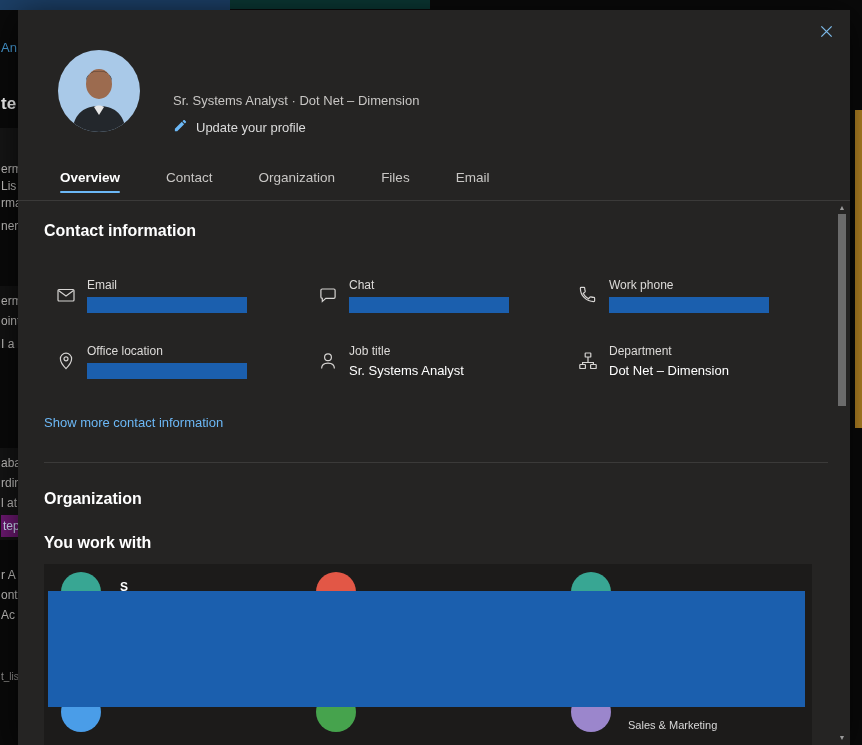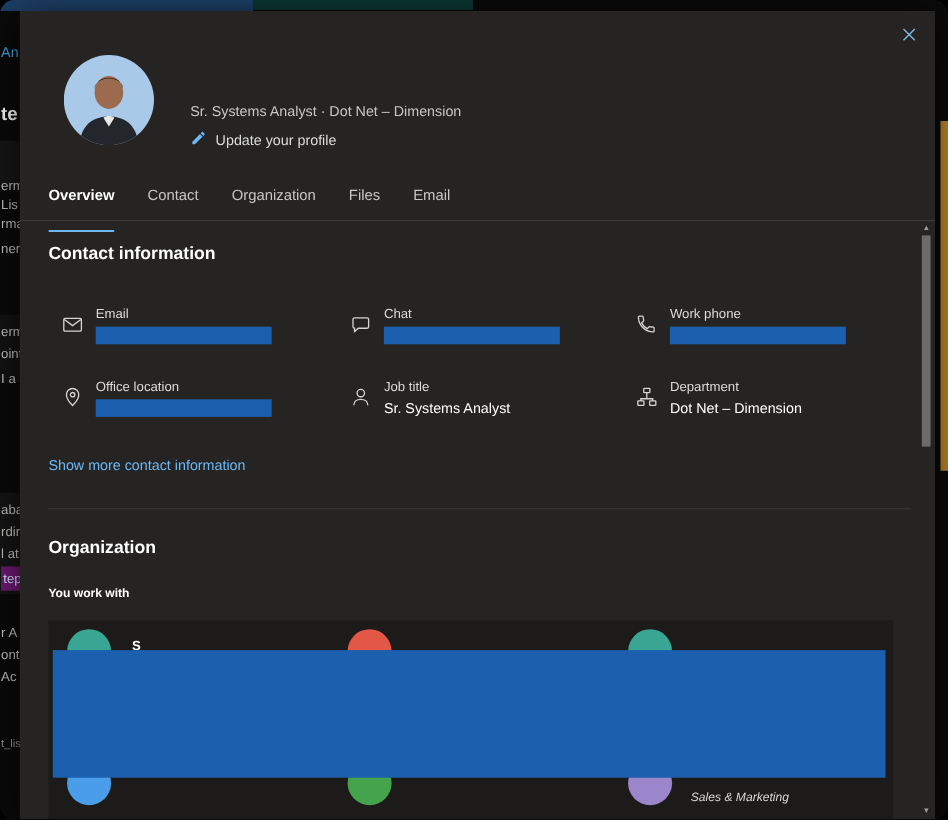--- a/index.html
+++ b/index.html
@@ -1,18 +1,18 @@
 <!DOCTYPE html>
 <html><head>
 <meta charset="utf-8">
 <style>
   * { margin:0; padding:0; box-sizing:border-box; }
   html,body { width:862px; height:745px; background:#000; }
   .stage { position:relative; width:862px; height:745px; background:#0a0a0a; overflow:hidden;
-           font-family:"Liberation Sans", sans-serif;border-radius:13px; }
+           font-family:"Liberation Sans", sans-serif; }
 
   
   .topbar-blue { position:absolute; left:0; top:0; width:230px; height:10px; background:#1c3f66; z-index:2; }
   .topbar-teal { position:absolute; left:230px; top:0; width:200px; height:9px; background:#0b3733; z-index:2; }
   .right-strip { position:absolute; left:855px; top:110px; width:7px; height:318px; background:#bd8a26; z-index:2; }
   .band { position:absolute; left:0; width:18px; z-index:0; }
   .band1 { top:128px; height:42px; background:#161616; }
   .band2 { top:286px; height:62px; background:#131313; }
   .band3 { top:448px; height:92px; background:#151515; }
   .frag { position:absolute; left:1px; color:#c8c6c4; font-size:12px; z-index:1; white-space:nowrap; }
@@ -27,42 +27,42 @@
   .close-btn { position:absolute; right:13px; top:12px; width:22px; height:22px; background:none; border:none;
                cursor:pointer; display:flex; align-items:center; justify-content:center; }
   .avatar { position:absolute; left:40px; top:40px; width:82px; height:82px; border-radius:50%;
             overflow:hidden; cursor:pointer; }
   .name { position:absolute; left:155px; top:42px; font-size:27px; font-weight:400; color:#ffffff; }
   .subtitle { position:absolute; left:155px; top:83px; font-size:13px; color:#c8c6c4; }
   .update { position:absolute; left:155px; top:108px; display:flex; align-items:center; gap:8px;
             font-size:13px; color:#dcdcdc; cursor:pointer; }
 
   .tabs { position:absolute; left:26px; top:160px; display:flex; gap:30px; }
-  .tab { font-size:13.5px; color:#c8c6c4; padding-bottom:26px; position:relative; cursor:pointer; }
+  .tab { font-size:13.5px; color:#c8c6c4; padding-bottom:8px; position:relative; cursor:pointer;margin-left:16px; }
   .tab.active { color:#ffffff; font-weight:700; }
   .tab.active::after { content:""; position:absolute; left:0; right:0; bottom:0; height:2.5px;
                        background:#6cb8f6; border-radius:2px; }
   .divider-full { position:absolute; left:0; right:0; top:190px; height:1px; background:#3b3a39; }
 
   .section-title { position:absolute; font-size:16px; font-weight:600; color:#ffffff; }
   .contact-cell { position:absolute; display:flex; }
   .cicon { width:22px; margin-right:9px; color:#d6d4d2; padding-top:7px; flex:none; }
   .clabel { font-size:12px; color:#dddbd9; }
   .cvalue { font-size:13px; color:#ffffff; margin-top:5px; }
   .cbar { width:160px; height:16px; background:#1b5fae; margin-top:5px; }
 
   .show-more { position:absolute; left:26px; top:405px; font-size:13px; color:#6cb8f6; cursor:pointer; }
   .divider-mid { position:absolute; left:26px; right:22px; top:452px; height:1px; background:#3b3a39; }
-  .ywm { position:absolute; left:26px; top:524px; font-size:11px; font-weight:700; color:#ffffff;text-align:center; }
+  .ywm { position:absolute; left:26px; top:524px; font-size:16px; font-weight:700; color:#ffffff;text-align:center; }
 
   .org-panel { position:absolute; left:26px; top:554px; width:768px; height:181px; background:#1c1b1a; }
   .org-avatar { position:absolute; width:40px; height:40px; border-radius:50%; z-index:1; cursor:pointer; }
   .redaction-box { position:absolute; left:4px; top:27px; width:757px; height:116px; background:#1b5fae; z-index:5; }
   .org-name-frag { position:absolute; left:76px; top:16px; font-size:12px; font-weight:700; color:#ffffff; z-index:1; }
-  .org-dept { position:absolute; left:584px; top:155px; font-size:11px; color:#d8d8d8; z-index:1;font-style:italic; }
+  .org-dept { position:absolute; left:584px; top:155px; font-size:11px; color:#d8d8d8; z-index:1; }
 
   
   .sb-arrow { position:absolute; right:3px; width:10px; font-size:7px; color:#9a9a9a; text-align:center;
               cursor:pointer; user-select:none; }
   .sb-up { top:194px; }
   .sb-down { top:724px; }
   .sb-thumb { position:absolute; right:4px; top:204px; width:8px; height:192px; background:#6b6b6b; cursor:pointer; }
 </style>
 </head>
 <body>

